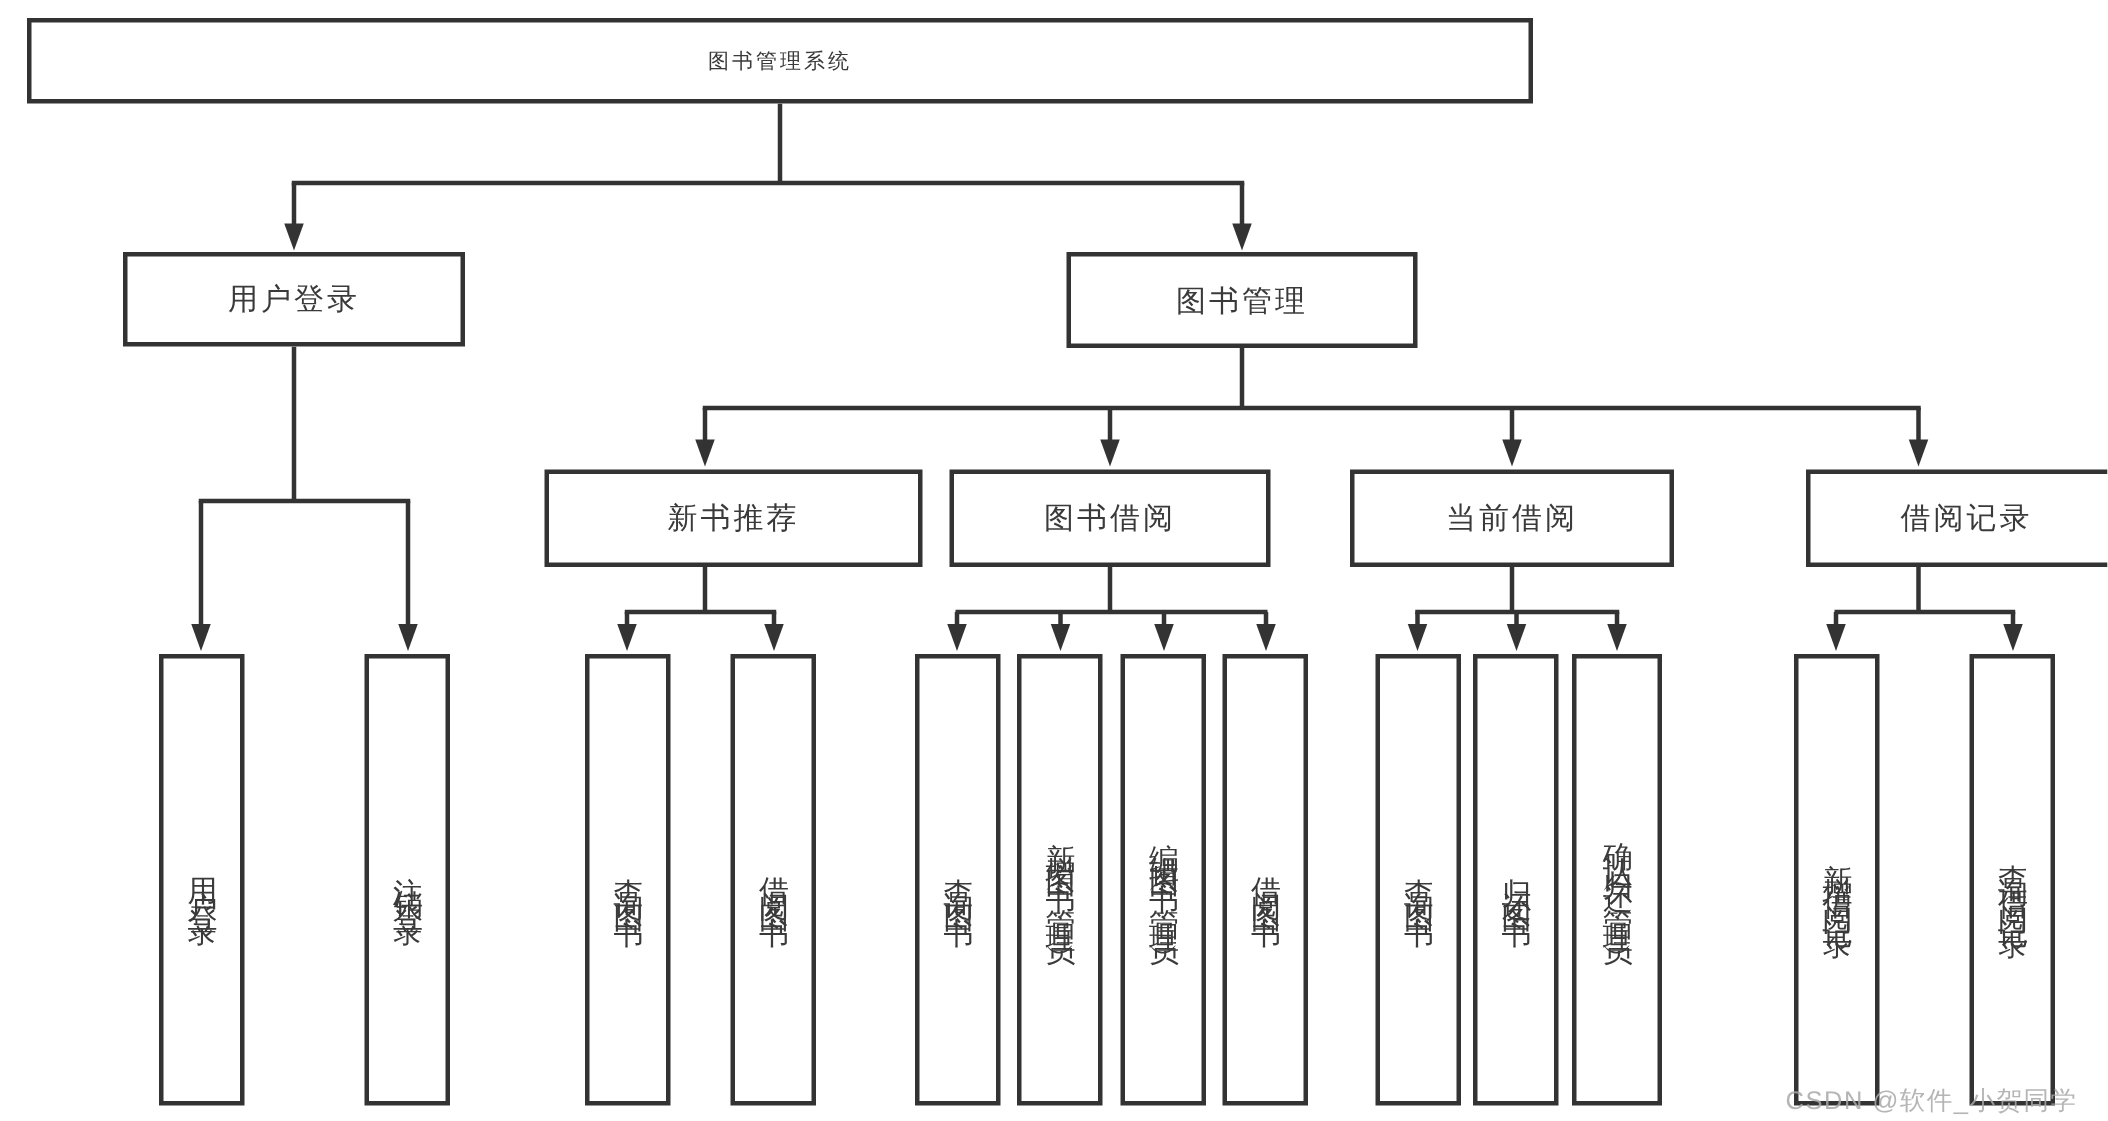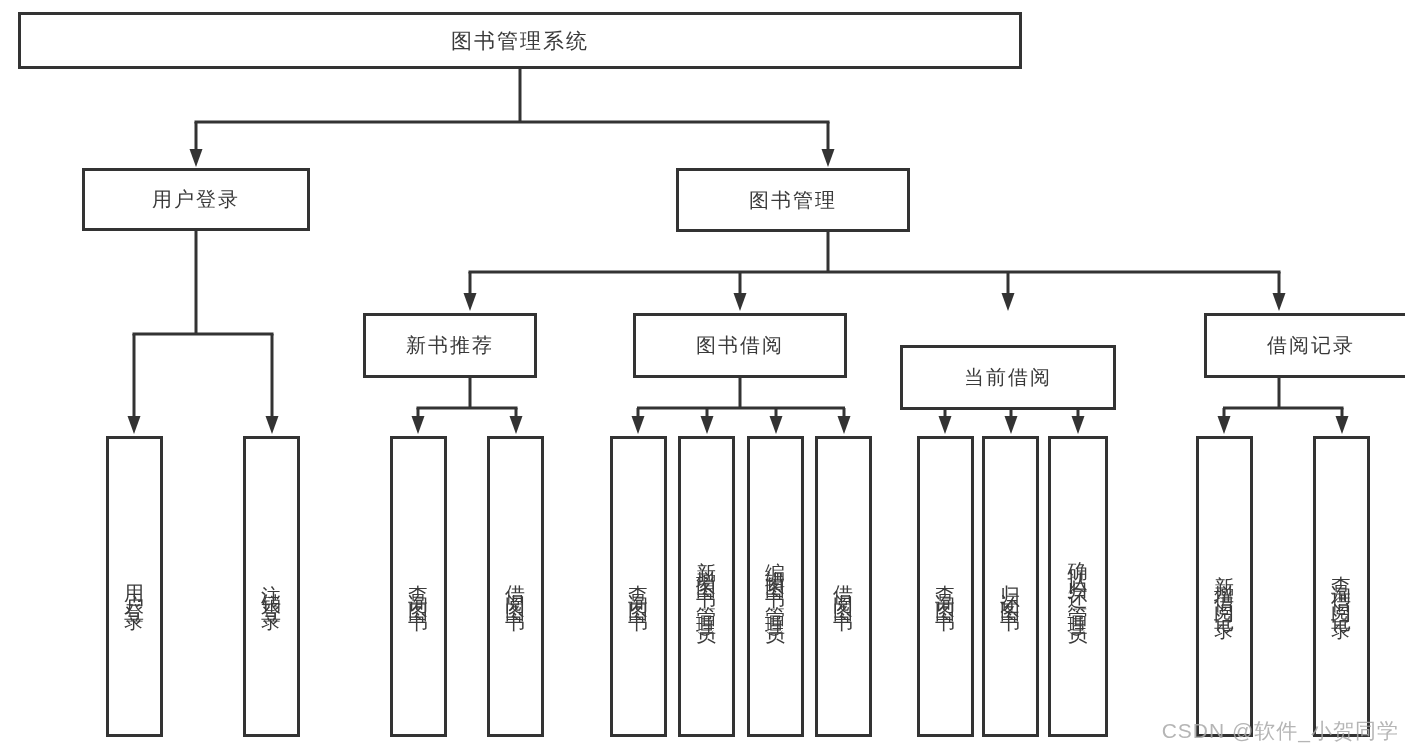--- a/index.html
+++ b/index.html
@@ -33,41 +33,41 @@
     color: #3a3a3a;
     z-index: 2;
   }
   .node.h {
     font-size: 20px;
     letter-spacing: 2px;
   }
   .node.root {
     left: 18px; top: 12px; width: 1004px; height: 57px;
     border-width: 3px;
-    font-size: 21px;
+    font-size: 14px;
   }
   .node.leaf {
     top: 436px;
     width: 57px;
     height: 301px;
   }
   .vtext {
     writing-mode: vertical-lr;
     text-orientation: mixed;
     font-size: 20px;
     letter-spacing: 9px;
     line-height: 1;
     color: #3a3a3a;
     white-space: nowrap;
   }
   .watermark {
     position: absolute;
-    right: 6px;
+    right: 20px;
     bottom: 2px;
-    font-size: 21px;
+    font-size: 17px;
     color: rgba(168, 168, 168, 0.85);
     letter-spacing: 1px;
     z-index: 3;
     pointer-events: none;
   }
   .cline { stroke: #333333; stroke-width: 3; fill: none; }
   .chead { fill: #333333; stroke: none; }
 </style>
 </head>
 <body>
@@ -150,31 +150,31 @@
     </g>
   </svg>
 
   <div class="node root h">
     <span>图书管理系统</span>
   </div>
 
   <div class="node h" style="left:82px; top:168px; width:228px; height:63px;">
     <span>用户登录</span>
   </div>
-  <div class="node h" style="left:676px; top:168px; width:234px; height:64px;">
+  <div class="node h" style="left:711px; top:168px; width:234px; height:64px;">
     <span>图书管理</span>
   </div>
 
-  <div class="node h" style="left:363px; top:313px; width:174px; height:65px;">
+  <div class="node h" style="left:363px; top:313px; width:252px; height:65px;">
     <span>新书推荐</span>
   </div>
   <div class="node h" style="left:633px; top:313px; width:214px; height:65px;text-align:center;">
     <span>图书借阅</span>
   </div>
-  <div class="node h" style="left:900px; top:313px; width:216px; height:65px;margin-top:32px;">
+  <div class="node h" style="left:900px; top:313px; width:216px; height:65px;">
     <span>当前借阅</span>
   </div>
   <div class="node h" style="left:1172px; top:313px; width:214px; height:65px;margin-left:32px;">
     <span>借阅记录</span>
   </div>
 
   <div class="node leaf" style="left:106px;">
     <span class="vtext">用户登录</span>
   </div>
   <div class="node leaf" style="left:243px;">

